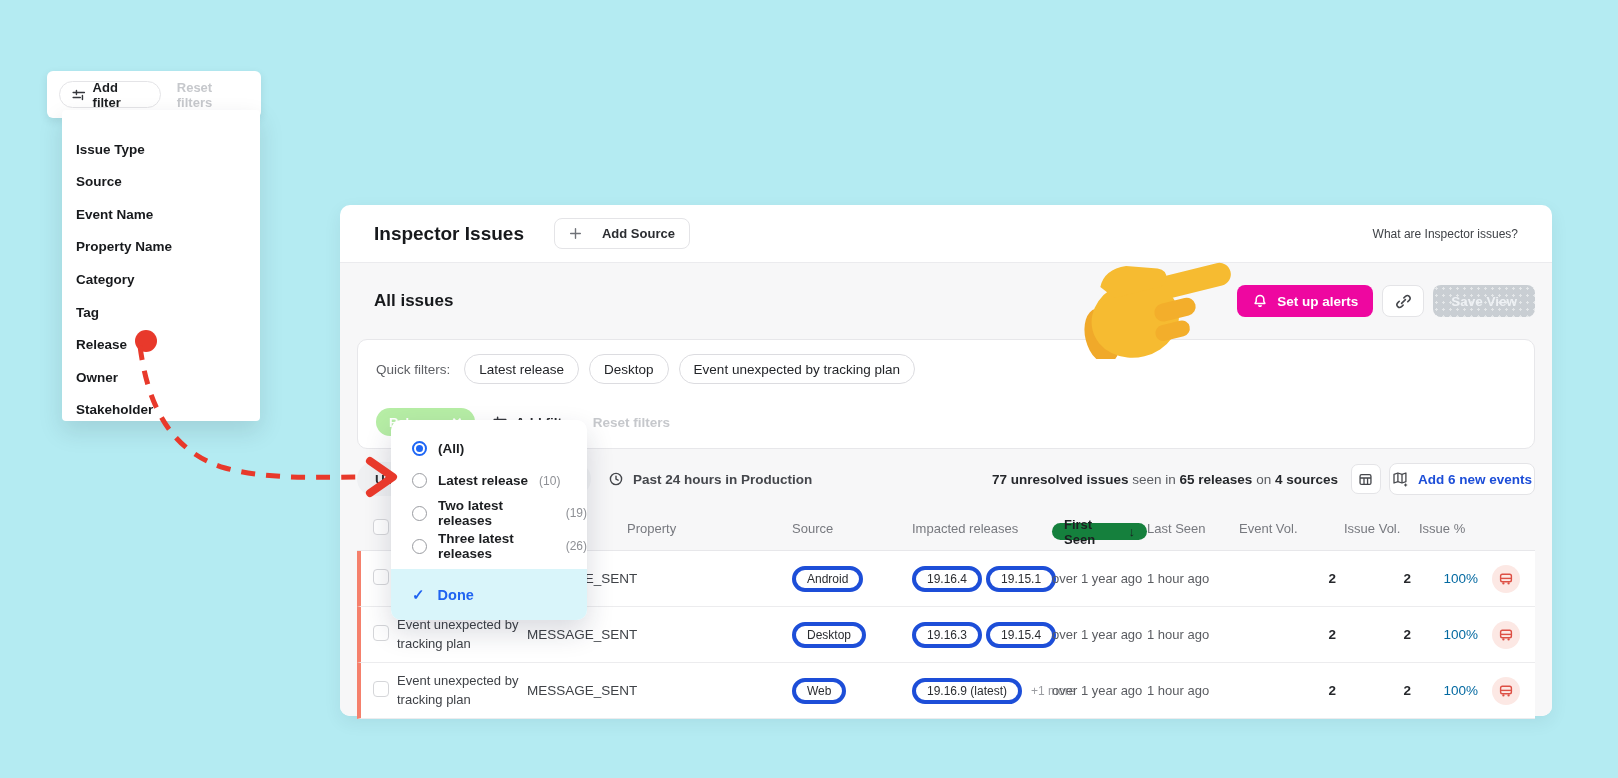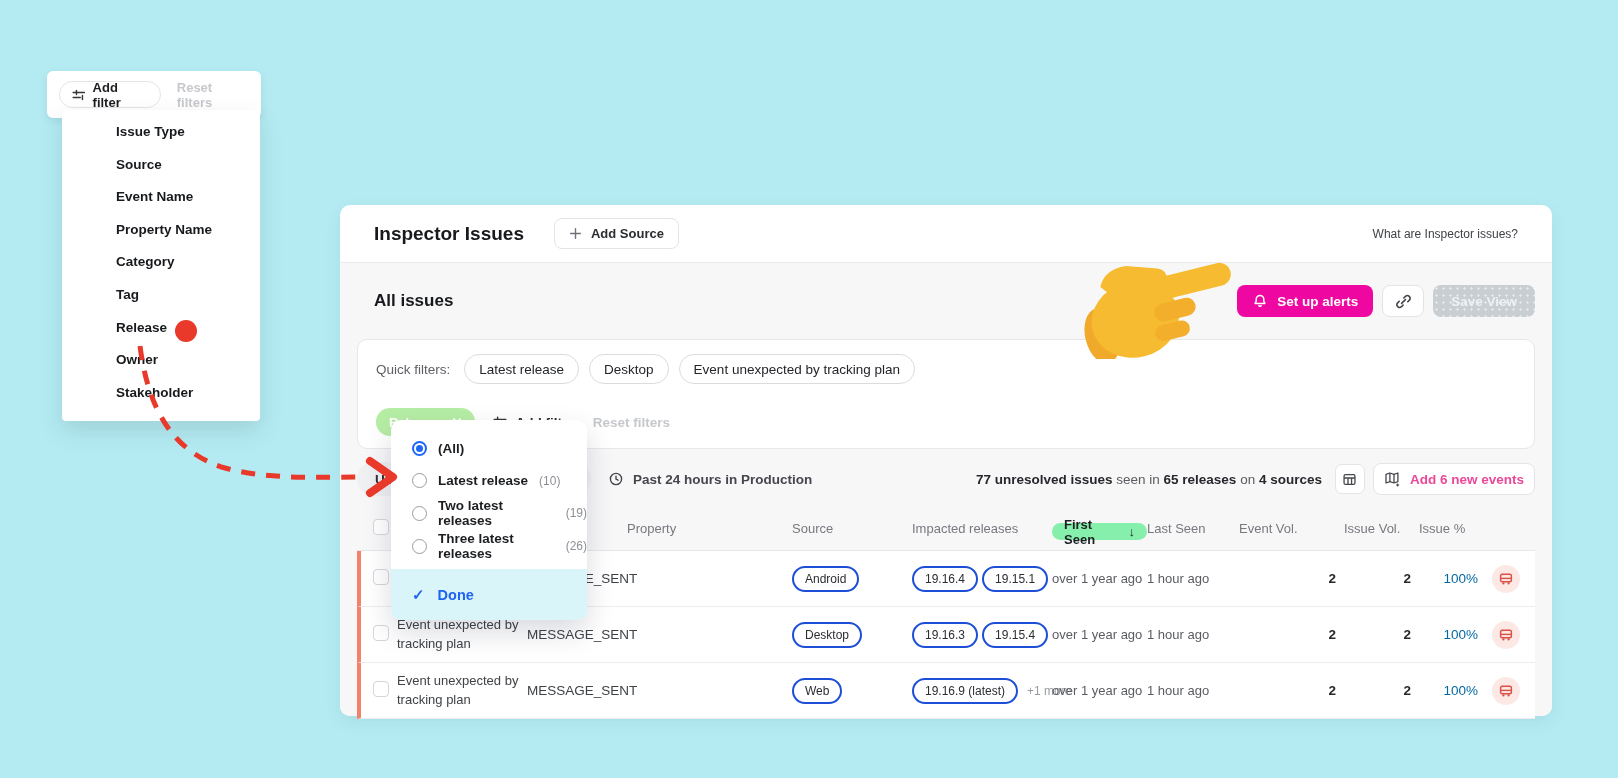--- a/index.html
+++ b/index.html
@@ -8,29 +8,29 @@
 
   
   .filterbar-card { position:absolute; left:47px; top:71px; width:214px; height:47px; background:#fff;
     border-radius:6px; box-shadow:0 3px 8px rgba(20,40,50,.10); display:flex; align-items:center;
     padding:0 12px; gap:16px; z-index:20; }
   .btn-add-filter { display:flex; align-items:center; gap:7px; border:1px solid #e4e4e7; border-radius:14px;
     padding:0 12px; height:27px; font-weight:700; font-size:13px; color:#1c1e21; background:#fff; cursor:pointer; }
   .txt-muted { color:#c6c8cc; font-weight:700; font-size:13px; }
   .filter-menu { position:absolute; left:62px; top:110px; width:198px; height:311px; background:#fff;
     border-radius:4px; box-shadow:0 10px 24px rgba(20,40,50,.13); padding:14px 0 0 14px; z-index:21; }
-  .mi { height:32.6px; display:flex; align-items:flex-start; font-size:13.5px; font-weight:700; color:#17191c; cursor:pointer;margin-left:40px; }
+  .mi { height:32.6px; display:flex; align-items:flex-end; font-size:13.5px; font-weight:700; color:#17191c; cursor:pointer; }
   .reddot { width:22px; height:22px; border-radius:50%; background:#e8392b; margin-left:8px; }
 
   
   .panel { position:absolute; left:340px; top:205px; width:1212px; height:511px; background:#fff;
     border-radius:10px; box-shadow:0 6px 18px rgba(20,40,50,.07); z-index:10; }
   .panel-header { height:58px; display:flex; align-items:center; padding:0 34px; border-bottom:1px solid #ebebee;justify-content:flex-end; }
   .panel-title { font-size:19px; font-weight:700; color:#17191c; }
-  .btn-add-source { margin-left:30px; display:flex; gap:9px; align-items:center; border:1px solid #e4e4e7;
+  .btn-add-source { margin-left:30px; display:flex; gap:20px; align-items:center; border:1px solid #e4e4e7;
     border-radius:8px; height:31px; padding:0 14px; font-size:13px; font-weight:600; color:#2b2d31; background:#fff; cursor:pointer; }
   .help-link { margin-left:auto; font-size:12px; color:#3f4247; text-decoration:none; cursor:pointer; }
 
   .panel-body { position:absolute; top:58px; bottom:0; left:0; right:0; background:#f7f7f8;
     border-radius:0 0 10px 10px; padding:0 17px; }
   .section-head { display:flex; align-items:center; height:76px; padding-left:17px; }
   .section-title { font-size:17px; font-weight:700; color:#17191c; }
   .head-actions { margin-left:auto; display:flex; align-items:center; gap:9px; }
   .btn-alerts { height:32px; padding:0 15px; background:#ee07a0; color:#fff; border:none; border-radius:8px;
     font-weight:700; font-size:13.5px; display:flex; gap:9px; align-items:center; cursor:pointer; font-family:inherit; }
@@ -53,36 +53,36 @@
 
   .controls-row { display:flex; align-items:center; margin-top:13px; height:34px; }
   .pill-unresolved { width:234px; height:34px; background:#eff0f2; border-radius:17px; display:flex;
     align-items:center; padding:0 18px; font-size:13.5px; font-weight:600; color:#2b2d31; cursor:pointer; }
   .time-range { display:flex; gap:9px; align-items:center; margin-left:17px; color:#45474c; font-size:13.5px; font-weight:600; }
   .summary { margin-left:auto; font-size:13.5px; color:#5a5c61; white-space:nowrap; }
   .summary b { color:#26282c; }
   .btn-sq { width:30px; height:30px; margin-left:13px; border:1px solid #e4e4e7; border-radius:7px;
     background:#fff; display:flex; align-items:center; justify-content:center; cursor:pointer; }
   .btn-add-events { margin-left:8px; height:32px; border:1px solid #e4e4e7; border-radius:8px; background:#fff;
-    padding:0 10px; display:flex; gap:9px; align-items:center; font-size:13.5px; font-weight:600; color:#ec4899; cursor:pointer; }
+    padding:0 2px; display:flex; gap:9px; align-items:center; font-size:13.5px; font-weight:600; color:#1d4ed8; cursor:pointer; }
 
   
   .table { margin-top:11px; }
   .grid { display:grid; grid-template-columns:40px 130px 100px 165px 120px 140px 95px 92px 105px 75px 65px 50px; align-items:center; }
   .grid-row { display:grid; grid-template-columns:36px 130px 100px 165px 120px 140px 95px 92px 105px 75px 65px 50px; align-items:center; }
   .thead { height:44px; color:#77797f; font-size:13px; border-bottom:1px solid #e7e7ea; }
-  .fs-pill { display:inline-flex; gap:7px; align-items:center; background:#86efac; border-radius:14px;
+  .fs-pill { display:inline-flex; gap:7px; align-items:center; background:#15803d; border-radius:14px;
     height:17px; padding:0 12px; color:#1c1e21; font-weight:700; cursor:pointer; }
   .trow { background:#fff; border-left:4px solid #f5806c; border-bottom:1px solid #ececee; height:56px; }
   .cb { width:16px; height:16px; border:1.5px solid #d5d6d9; border-radius:4px; background:#fff; display:inline-block; cursor:pointer; }
   .c-check { padding-left:12px; }
   .thead .c-check { padding-left:16px; }
   .issue-cell { font-size:13px; color:#3f4247; line-height:1.4; }
   .event-cell { font-size:13.5px; color:#3f4247; white-space:nowrap; }
-  .src-chip, .rel-chip { border:2px solid #1d4ed8; border-radius:14px; height:26px; padding:0 11px;
+  .src-chip, .rel-chip { border:4px solid #1d4ed8; border-radius:14px; height:26px; padding:0 11px;
     font-size:12px; color:#2b2d31; display:inline-flex; align-items:center; background:#fff; white-space:nowrap; }
   .rel-wrap { display:flex; gap:4px; align-items:center; }
   .more { color:#9a9ca1; font-size:12px; margin-left:5px; white-space:nowrap; }
   .date-cell { font-size:13px; color:#5a5c61; white-space:nowrap; }
   .num { font-size:13.5px; color:#26282c; font-weight:600; text-align:right; padding-right:8px; }
   .pct { font-size:13.5px; color:#0369a1; text-align:right; padding-right:6px; }
   .statusicon { width:28px; height:28px; border-radius:50%; background:#fce8e4; display:flex;
     align-items:center; justify-content:center; margin-left:8px; }
 
   

